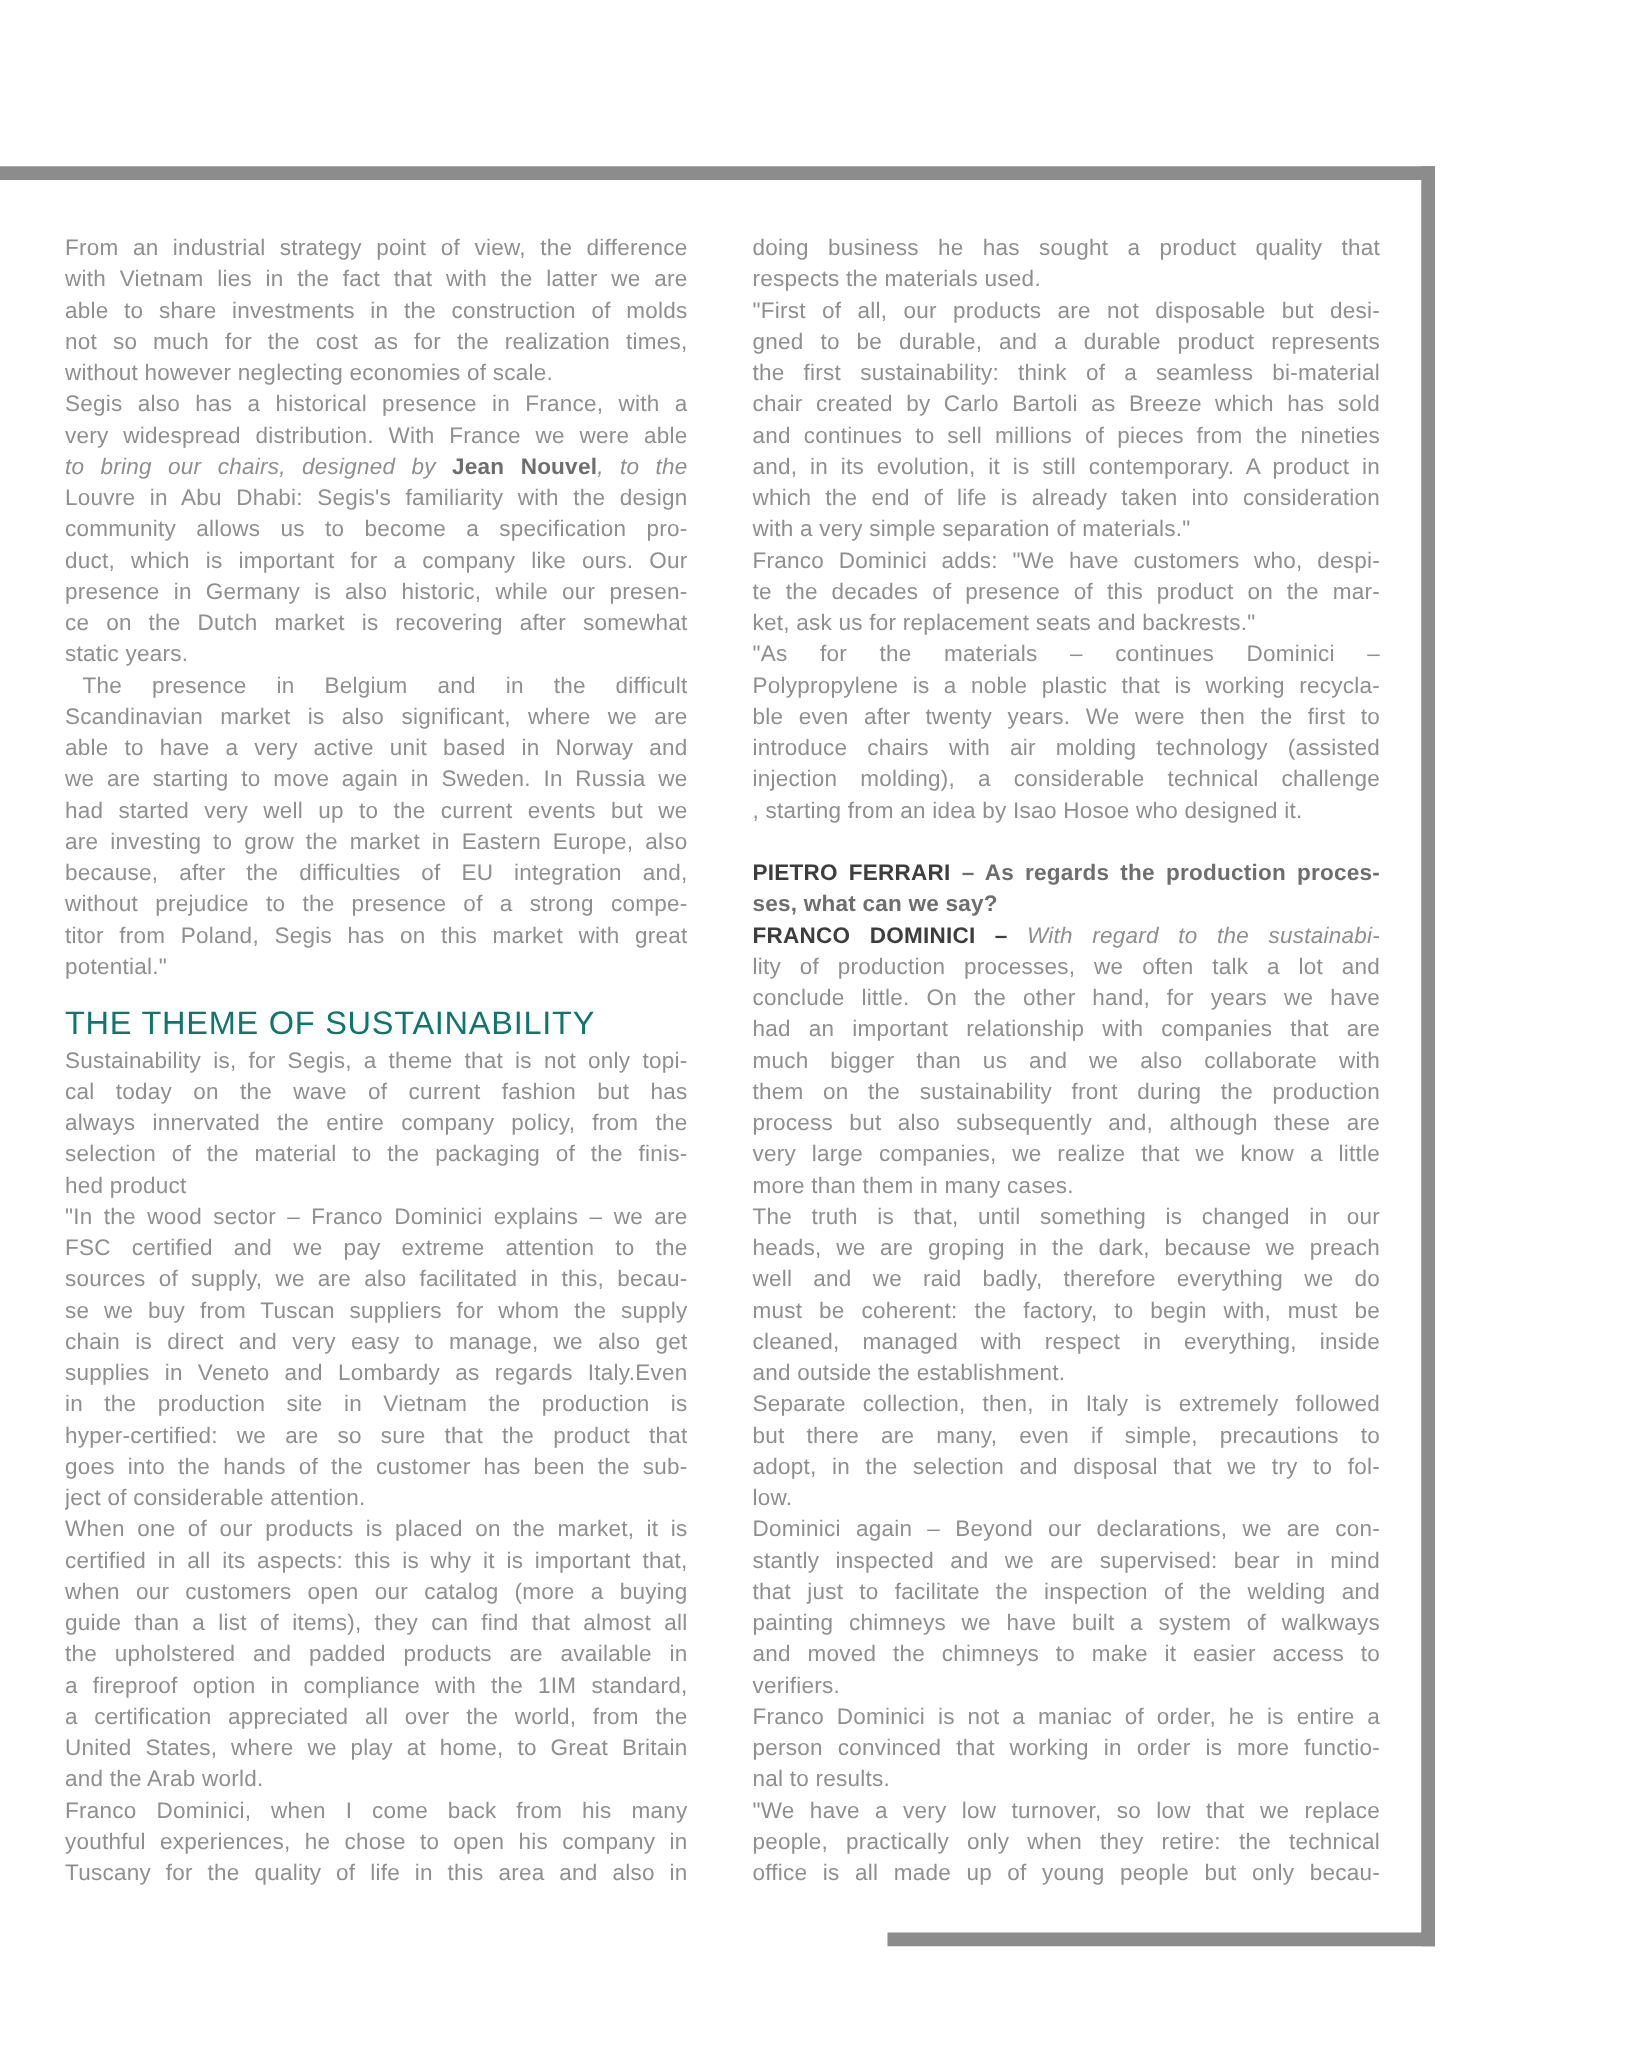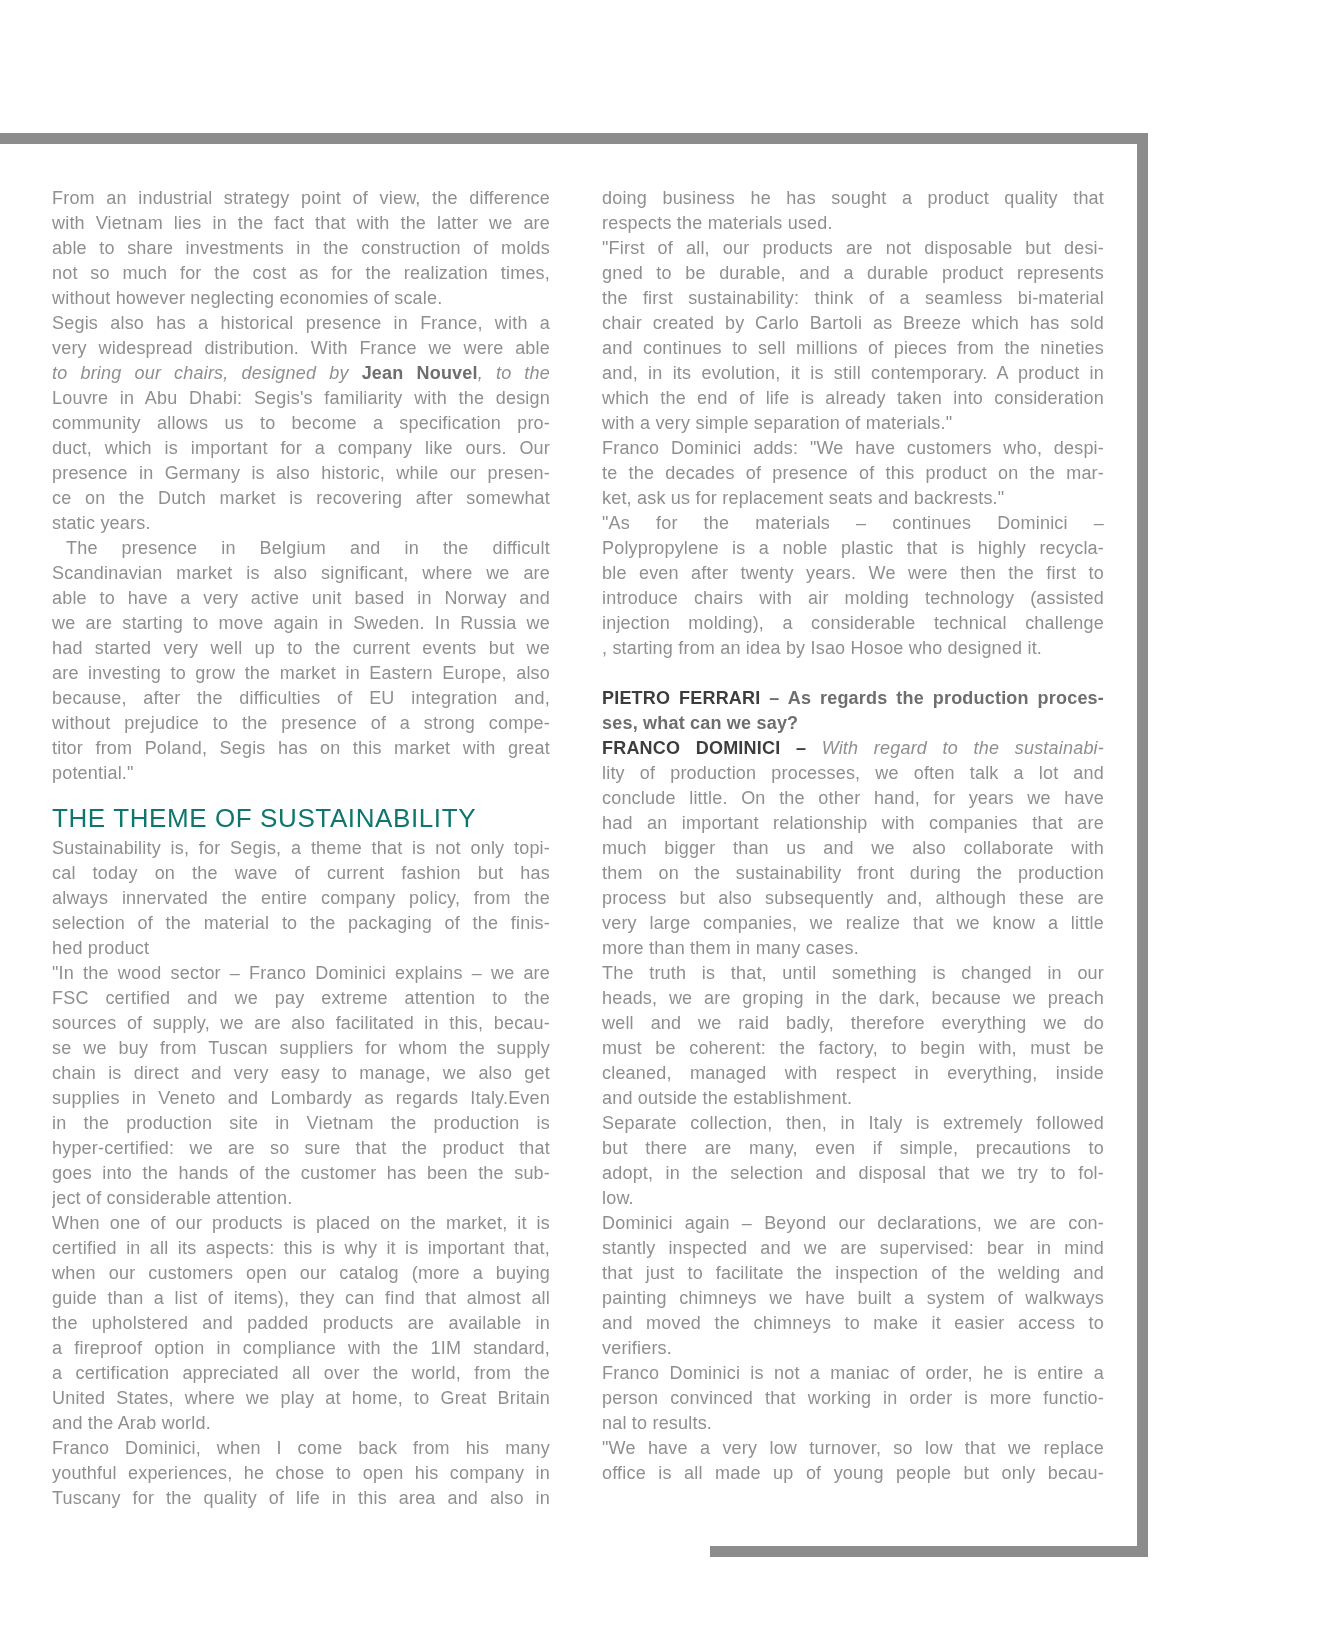--- a/index.html
+++ b/index.html
@@ -109,21 +109,21 @@
       <div class="line j">the first sustainability: think of a seamless bi-material</div>
       <div class="line j">chair created by Carlo Bartoli as Breeze which has sold</div>
       <div class="line j">and continues to sell millions of pieces from the nineties</div>
       <div class="line j">and, in its evolution, it is still contemporary. A product in</div>
       <div class="line j">which the end of life is already taken into consideration</div>
       <div class="line">with a very simple separation of materials."</div>
       <div class="line j">Franco Dominici adds: "We have customers who, despi-</div>
       <div class="line j">te the decades of presence of this product on the mar-</div>
       <div class="line">ket, ask us for replacement seats and backrests."</div>
       <div class="line j">"As for the materials – continues Dominici –</div>
-      <div class="line j">Polypropylene is a noble plastic that is highly recycla-</div>
+      <div class="line j">Polypropylene is a noble plastic that is working recycla-</div>
       <div class="line j">ble even after twenty years. We were then the first to</div>
       <div class="line j">introduce chairs with air molding technology (assisted</div>
       <div class="line j">injection molding), a considerable technical challenge</div>
       <div class="line">, starting from an idea by Isao Hosoe who designed it.</div>
       <div class="blank"></div>
       <div class="line j"><span class="seg-bold-dark">PIETRO FERRARI</span><span class="seg-bold-gray"> – As regards the production proces-</span></div>
       <div class="line"><span class="seg-bold-gray">ses, what can we say?</span></div>
       <div class="line j"><span class="seg-bold-dark">FRANCO DOMINICI – </span><span class="seg-regular">With regard to the sustainabi-</span></div>
       <div class="line j">lity of production processes, we often talk a lot and</div>
       <div class="line j">conclude little. On the other hand, for years we have</div>
@@ -146,20 +146,21 @@
       <div class="line j">Dominici again – Beyond our declarations, we are con-</div>
       <div class="line j">stantly inspected and we are supervised: bear in mind</div>
       <div class="line j">that just to facilitate the inspection of the welding and</div>
       <div class="line j">painting chimneys we have built a system of walkways</div>
       <div class="line j">and moved the chimneys to make it easier access to</div>
       <div class="line">verifiers.</div>
       <div class="line j">Franco Dominici is not a maniac of order, he is entire a</div>
       <div class="line j">person convinced that working in order is more functio-</div>
       <div class="line">nal to results.</div>
       <div class="line j">"We have a very low turnover, so low that we replace</div>
+      <div class="line j">people, practically only when they retire: the technical</div>
       <div class="line j">office is all made up of young people but only becau-</div>
     </div>
 
   <div class="footer">
     <div class="footer-title"><span class="abbr">IDM</span><span>–L’INDUSTRIA DEL MOBILE</span></div>
     <div class="page-number">25</div>
   </div>
 
 </div>
 

